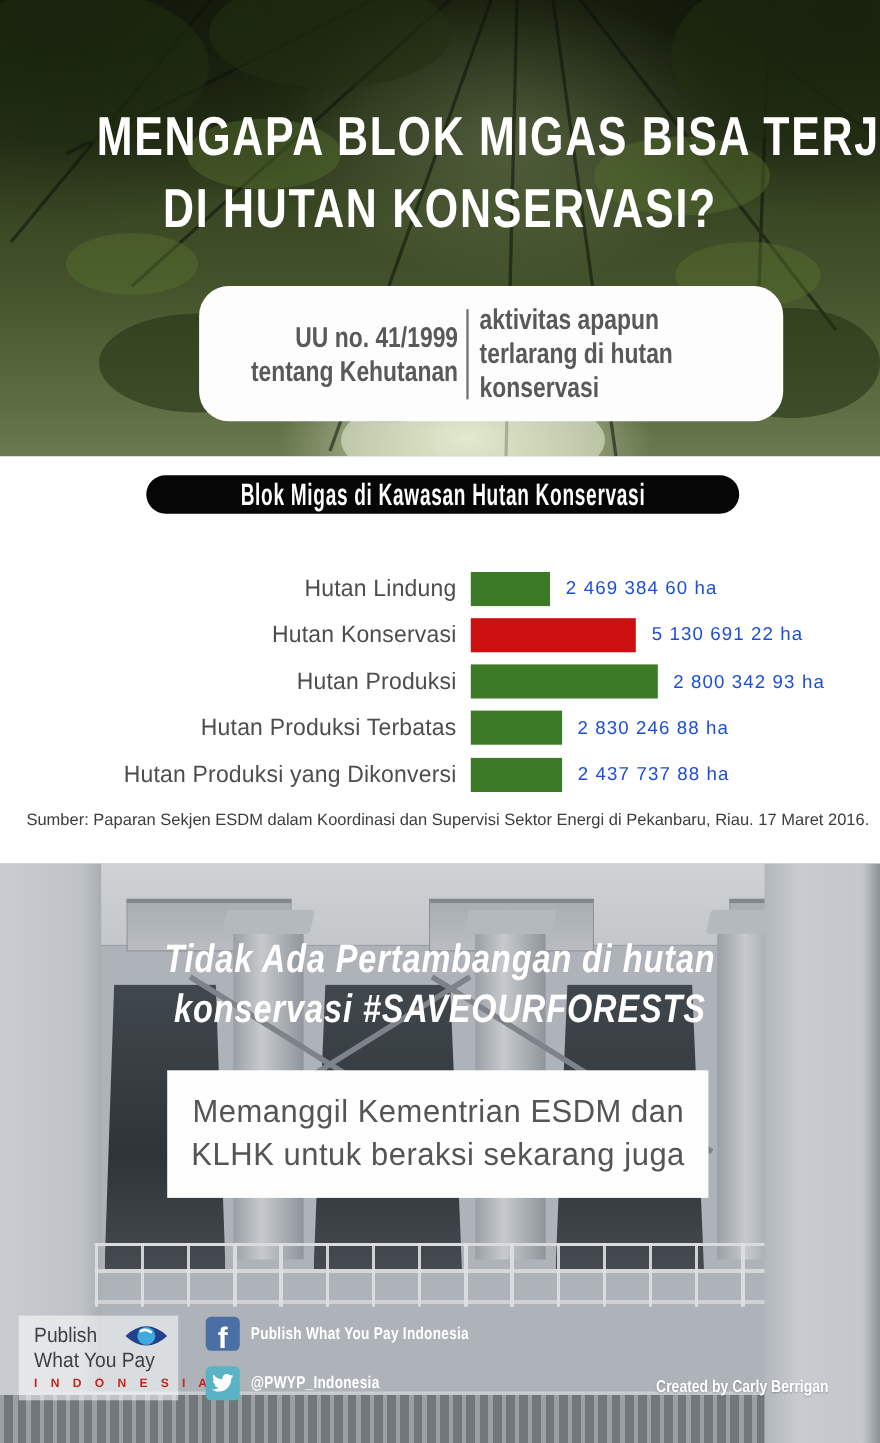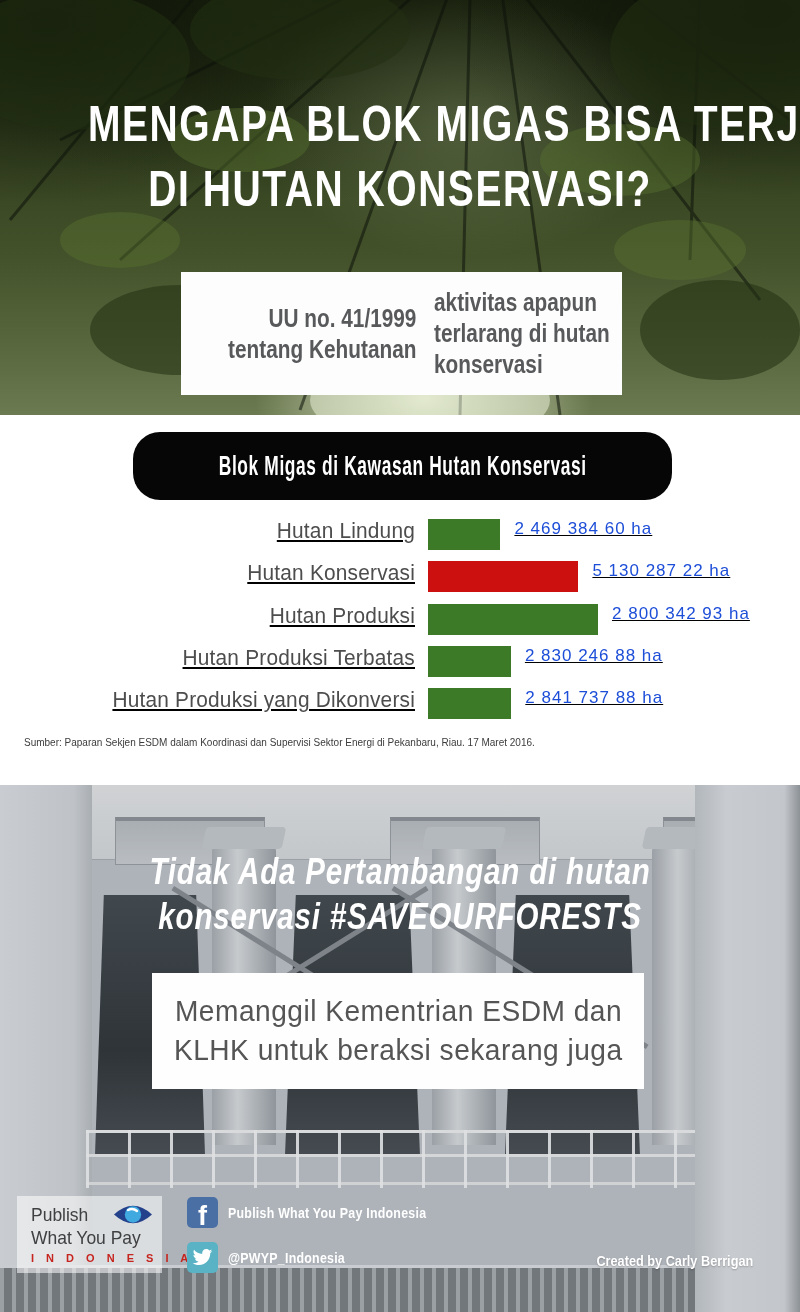--- a/index.html
+++ b/index.html
@@ -17,52 +17,52 @@
       radial-gradient(ellipse 700px 260px at 50% -5%, rgba(18,24,9,.7), rgba(18,24,9,0) 85%),
       linear-gradient(180deg, #222c13 0%, #2f3c1c 30%, #44522b 62%, #5d6c42 88%, #6b7a50 100%);
   }
   .hero svg.foliage { position:absolute; inset:0; }
   .hero-title { position:absolute; left:0; top:92px; width:800px; text-align:center; color:#fff; z-index:3; }
   .hero-title .line {
     display:block; font-size:50px; font-weight:700; letter-spacing:2px; line-height:1.3;
     transform:scaleX(.78); transform-origin:50% 50%; white-space:nowrap;
   }
   .law-box {
-    position:absolute; left:181px; top:272px; width:441px; height:123px; background:#fdfdfd; z-index:3;
-    display:flex; align-items:center;
+    position:absolute; left:181px; top:260px; width:531px; height:123px; background:#fdfdfd; z-index:3;
+    display:flex; align-items:center;border-radius:27px;
   }
   .law-left {
     flex:0 0 212px; text-align:right; color:#58595b; font-weight:700; font-size:26px; line-height:1.18;
     transform:scaleX(.8); transform-origin:100% 50%; white-space:nowrap;
   }
   .law-divider { width:2px; height:82px; background:#6e6e6e; margin:0 10px 0 8px; }
   .law-right {
     flex:1; text-align:left; color:#58595b; font-weight:700; font-size:26px; line-height:1.18;
     transform:scaleX(.8); transform-origin:0 50%; white-space:nowrap;
   }
 
   
   .chart-section { position:absolute; left:0; top:415px; width:800px; height:370px; background:#ffffff; }
   .chart-pill {
-    position:absolute; left:133px; top:17px; width:539px; height:68px; background:#060606; border-radius:27px;
+    position:absolute; left:133px; top:17px; width:539px; height:35px; background:#060606; border-radius:27px;
     display:flex; align-items:center; justify-content:center;
   }
   .chart-pill span {
     color:#fff; font-size:28px; font-weight:700; letter-spacing:1px; white-space:nowrap;
     transform:scaleX(.62); transform-origin:50% 50%;
   }
   .chart-rows { position:absolute; left:0; top:104px; width:800px; display:flex; flex-direction:column; gap:10.3px; }
-  .chart-row { display:flex; align-items:flex-start; height:32px;text-decoration:underline; }
+  .chart-row { display:flex; align-items:center; height:32px; }
   .chart-row .lbl {
     flex:0 0 415px; text-align:right; color:#4d4d4d; font-size:21.5px; letter-spacing:.2px;
     transform:scaleX(.97); transform-origin:100% 50%; white-space:nowrap;
   }
   .chart-row .bar { height:31px; margin-left:13px; }
   .chart-row .val { margin-left:14px; color:#1d4ed8; font-size:17px; letter-spacing:1px; white-space:nowrap; }
-  .chart-source { position:absolute; left:24px; top:322px; color:#3c3c3c; font-size:10px; }
+  .chart-source { position:absolute; left:24px; top:322px; color:#3c3c3c; font-size:15px; }
 
   
   .cta-section { position:absolute; left:0; top:785px; width:800px; height:527px; overflow:hidden; background:#aeb3b9; }
   .decor { position:absolute; }
   .wall-top    { left:0; top:0; width:800px; height:75px; background:linear-gradient(180deg,#d0d2d4,#c3c7ca); border-bottom:1px solid #9aa0a5; }
   .wall-left   { left:0; top:0; width:92px; height:527px; background:linear-gradient(90deg,#c9ccd0,#bfc3c7 80%,#a9aeb3); }
   .wall-right  { left:695px; top:0; width:105px; height:527px; background:linear-gradient(90deg,#b2b7bc,#c8cbcf 30%,#c3c6ca 85%,#8d9297); }
   .vent        { top:32px; width:150px; height:48px; background:linear-gradient(180deg,#a9aeb3,#b9bdc1); border:1px solid #8d9298; border-top:4px solid #82888e; }
   .bay         { top:110px; width:135px; height:260px; background:linear-gradient(180deg,#41484d,#2e3438 60%,#454b50); clip-path:polygon(8% 0,92% 0,100% 100%,0 100%); }
   .duct        { top:60px; width:64px; height:300px; background:linear-gradient(90deg,#9ba0a6,#c6cacd 40%,#8f959b); border-radius:6px 6px 0 0; }
@@ -169,36 +169,36 @@
     </div>
     <div class="chart-rows">
         <div class="chart-row">
           <div class="lbl">Hutan Lindung</div>
           <div class="bar" style="width: 72.4px; background: rgb(61, 122, 40);"></div>
           <div class="val">2 469 384 60 ha</div>
         </div>
         <div class="chart-row">
           <div class="lbl">Hutan Konservasi</div>
           <div class="bar" style="width: 150.4px; background: rgb(204, 15, 15);"></div>
-          <div class="val">5 130 287 22 ha</div>
+          <div class="val">5 130 691 22 ha</div>
         </div>
         <div class="chart-row">
           <div class="lbl">Hutan Produksi</div>
           <div class="bar" style="width: 170px; background: rgb(61, 122, 40);"></div>
           <div class="val">2 800 342 93 ha</div>
         </div>
         <div class="chart-row">
           <div class="lbl">Hutan Produksi Terbatas</div>
           <div class="bar" style="width: 82.9px; background: rgb(61, 122, 40);"></div>
           <div class="val">2 830 246 88 ha</div>
         </div>
         <div class="chart-row">
           <div class="lbl">Hutan Produksi yang Dikonversi</div>
           <div class="bar" style="width: 83.3px; background: rgb(61, 122, 40);"></div>
-          <div class="val">2 841 737 88 ha</div>
+          <div class="val">2 437 737 88 ha</div>
         </div>
       </div>
     <div class="chart-source">Sumber: Paparan Sekjen ESDM dalam Koordinasi dan Supervisi Sektor Energi di Pekanbaru, Riau. 17 Maret 2016.</div>
   </div>
 
   <div class="cta-section">
     <div class="decor wall-top"></div>
     <div class="decor wall-left"></div>
     <div class="decor vent" style="left:115px;"></div>
     <div class="decor vent" style="left:390px;"></div>

